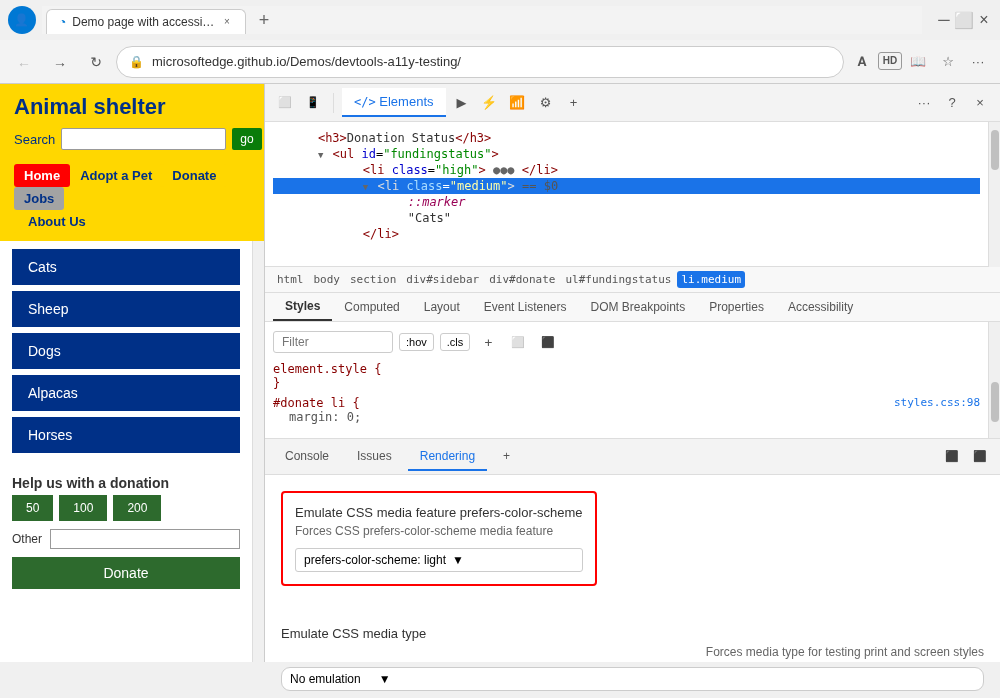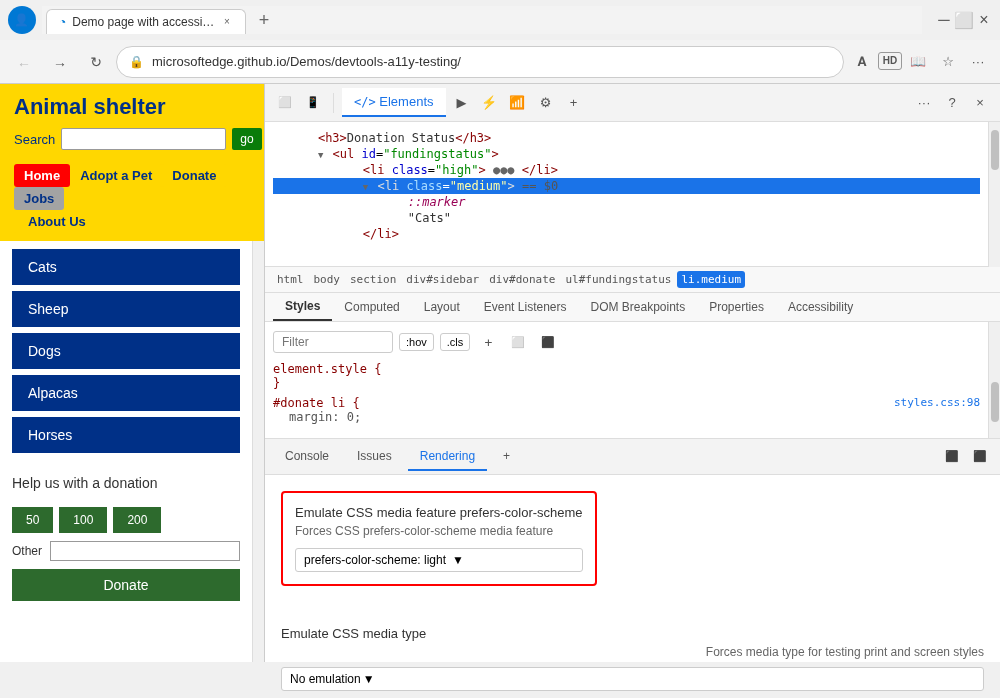--- a/index.html
+++ b/index.html
@@ -36,21 +36,21 @@
     .nav-menu-item.home { background: red; color: white; }
     .nav-menu-item.adopt { background: #ffd700; color: #003087; }
     .nav-menu-item.donate { background: #ffd700; color: #003087; }
     .nav-menu-item.jobs { background: #a3a3a3; color: #003087; text-align: center; }
     .nav-menu-item.about { background: #ffd700; color: #003087; display: block; padding-left: 14px; width: 100%; }
     .scrollbar-container { display: flex; flex: 1; overflow: hidden; }
     .site-content { flex: 1; overflow: hidden; }
     .animal-list { padding: 8px 12px; }
     .animal-item { background: #003087; color: white; padding: 10px 16px; margin-bottom: 6px; font-size: 14px; cursor: pointer; }
     .donation-section { padding: 8px 12px; }
-    .donation-title { font-size: 14px; font-weight: normal; color: #333; margin-bottom: 16px; }
+    .donation-title { font-size: 14px; font-weight: bold; color: #333; margin-bottom: 4px; }
     .donation-amounts { display: flex; gap: 6px; margin-bottom: 8px; }
     .amount-btn { background: #2d6a2d; color: white; border: none; padding: 6px 14px; font-size: 12px; cursor: pointer; }
     .other-row { display: flex; align-items: center; gap: 8px; margin-bottom: 8px; }
     .other-label { font-size: 12px; color: #333; }
     .other-input { flex: 1; height: 20px; border: 1px solid #999; }
     .donate-btn { background: #2d6a2d; color: white; border: none; width: 100%; padding: 8px; font-size: 14px; cursor: pointer; }
     .site-scrollbar { width: 12px; background: #f0f0f0; border-left: 1px solid #ddd; }
 
     
     .devtools-panel { flex: 1; background: white; display: flex; flex-direction: column; }
@@ -98,21 +98,21 @@
     .bottom-tab.active { color: #1a73e8; border-bottom: 2px solid #1a73e8; }
     .bottom-icons { margin-left: auto; display: flex; gap: 4px; }
     .bottom-content { padding: 16px; font-size: 12px; overflow-y: auto; flex: 1; }
     .rendering-box { border: 2px solid red; border-radius: 4px; padding: 12px; display: inline-block; margin-bottom: 12px; }
     .rendering-label { font-size: 13px; color: #333; margin-bottom: 4px; }
     .rendering-sub { font-size: 12px; color: #666; margin-bottom: 10px; }
     .color-scheme-select { display: flex; align-items: center; border: 1px solid #ccc; border-radius: 3px; padding: 4px 8px; font-size: 12px; background: white; cursor: pointer; gap: 6px; }
     .emulate-section { margin-top: 28px; }
     .emulate-title { font-size: 13px; color: #333; margin-bottom: 4px; }
     .emulate-sub { font-size: 12px; color: #666; margin-bottom: 8px; text-align: right; }
-    .no-emulation-select { display: flex; align-items: center; border: 1px solid #ccc; border-radius: 3px; padding: 4px 8px; font-size: 12px; background: white; cursor: pointer; gap: 2px; }
+    .no-emulation-select { display: flex; align-items: center; border: 1px solid #ccc; border-radius: 9px; padding: 4px 8px; font-size: 12px; background: white; cursor: pointer; gap: 18px; }
 
     
     .devtools-scrollbar { width: 12px; background: #f0f0f0; border-left: 1px solid #ddd; position: relative; }
     .devtools-scrollbar-thumb { width: 8px; height: 40px; background: #c0c0c0; border-radius: 4px; position: absolute; top: 8px; left: 2px; }
 
     .indent1 { padding-left: 16px; }
     .indent2 { padding-left: 32px; }
     .indent3 { padding-left: 48px; }
     
     .triangle { display: inline-block; font-size: 9px; color: #666; margin-right: 2px; }

